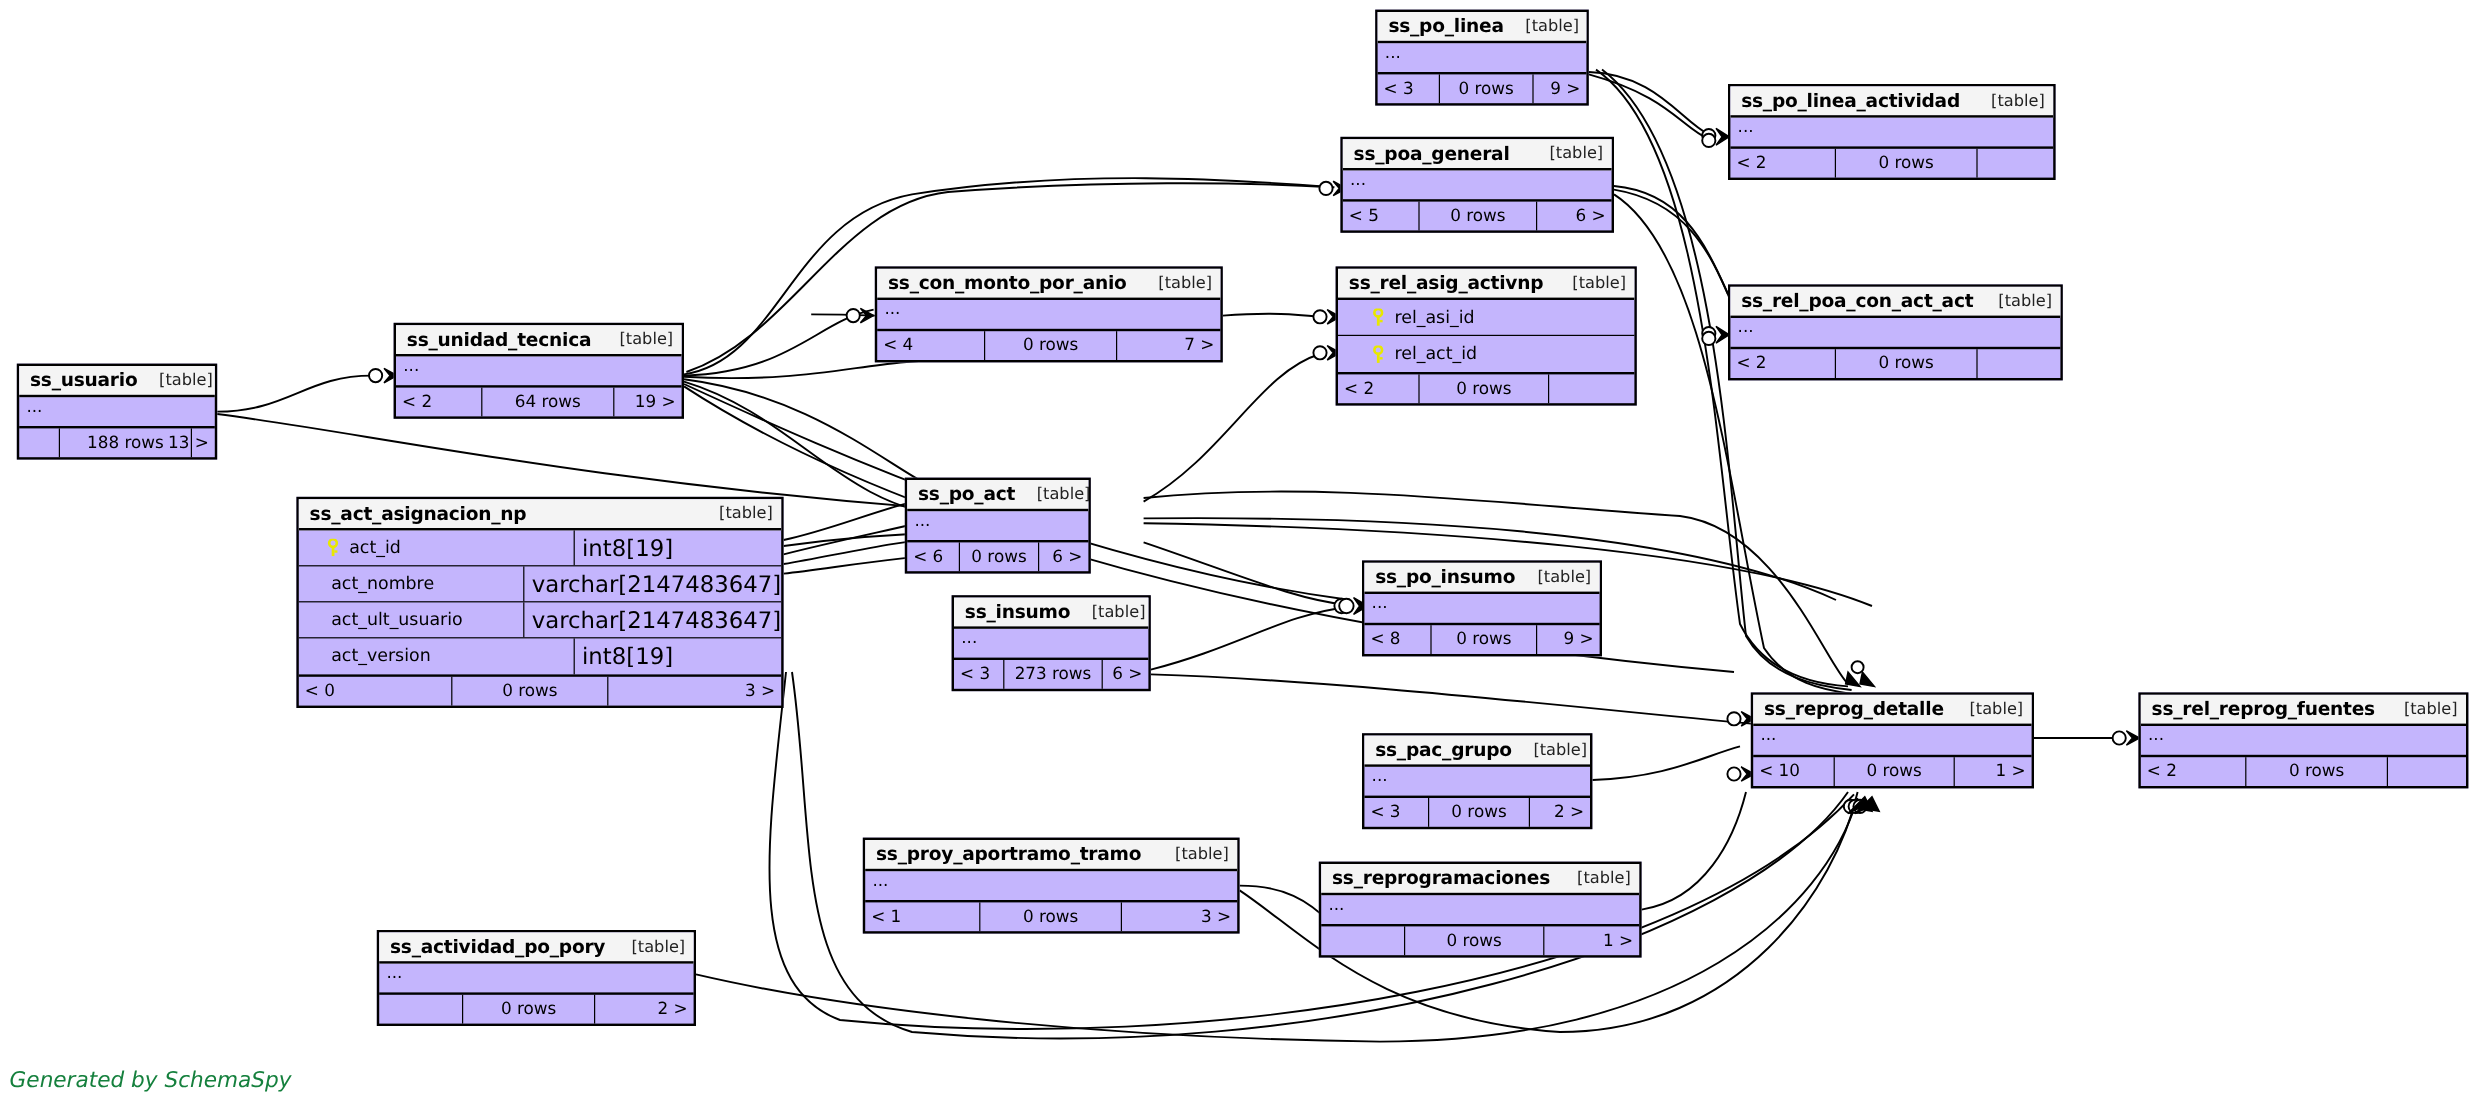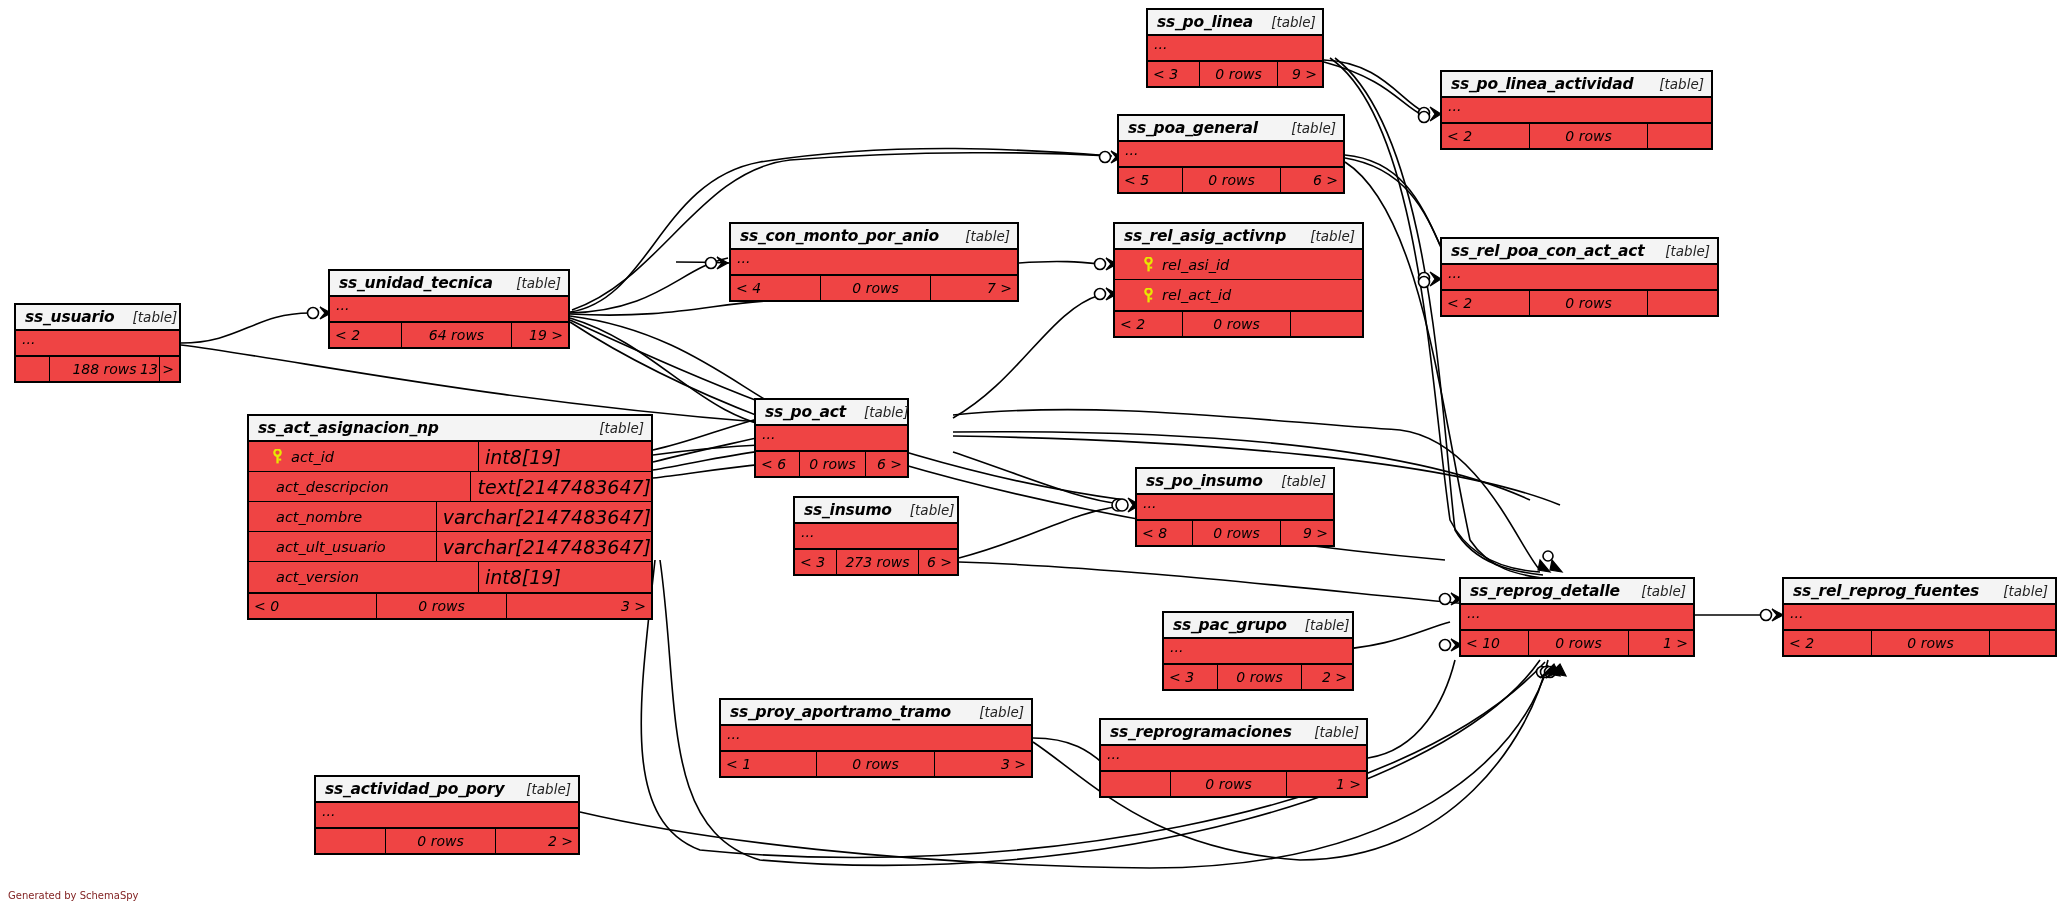--- a/index.html
+++ b/index.html
@@ -35,24 +35,23 @@
   }
   svg#edges path.crow {
     fill: #000000;
     stroke: #000000;
     stroke-width: 1.2;
   }
 
   .table-node {
     position: absolute;
     border: 2px solid #000000;
-    background: #ef4444;
+    background: #c4b5fd;
     box-sizing: border-box;
     z-index: 5;
-    font-style: italic;
   }
   .tbl-title {
     display: flex;
     align-items: center;
     justify-content: space-between;
     background: #f4f4f4;
     border-bottom: 2px solid #000000;
     padding: 2px 7px 3px 9px;
     height: 26px;
     box-sizing: border-box;
@@ -135,23 +134,24 @@
   }
   .foot-cell:last-child { border-right: none; }
   .foot-left  { justify-content: flex-start; }
   .foot-mid   { justify-content: center; flex: 1; }
   .foot-right { justify-content: flex-end; }
 
   .footer-note {
     position: absolute;
     left: 8px;
     top: 890px;
-    font-size: 10px;
-    color: #7f1d1d;
+    font-size: 18px;
+    color: #15803d;
     font-family: "DejaVu Sans", sans-serif;
+    font-style: italic;
   }
 </style>
 </head>
 <body>
 
 <div id="canvas">
 
   <svg id="edges" viewBox="0 0 2069 918" xmlns="http://www.w3.org/2000/svg">
     <g>
 
@@ -309,27 +309,20 @@
           <div class="col-row">
             <div class="col-name" style="width:230px;padding-left:22px;">
               <span class="keyicon"><svg width="13" height="15" viewBox="0 0 13 15" xmlns="http://www.w3.org/2000/svg">
                   <circle cx="6.5" cy="3.6" r="3.2" fill="none" stroke="#e8e800" stroke-width="2.2"></circle>
                   <rect x="5.4" y="6" width="2.3" height="8.4" fill="#e8e800"></rect>
                   <rect x="7.6" y="9.6" width="2.6" height="2" fill="#e8e800"></rect>
                 </svg></span>
               <span>act_id</span>
             </div>
             <div class="col-type">int8[19]</div>
-          </div>
-          <div class="col-row">
-            <div class="col-name" style="width:230px;padding-left:7px;">
-              <span class="nokey"></span>
-              <span>act_descripcion</span>
-            </div>
-            <div class="col-type">text[2147483647]</div>
           </div>
           <div class="col-row">
             <div class="col-name" style="width:230px;padding-left:7px;">
               <span class="nokey"></span>
               <span>act_nombre</span>
             </div>
             <div class="col-type">varchar[2147483647]</div>
           </div>
           <div class="col-row">
             <div class="col-name" style="width:230px;padding-left:7px;">
@@ -490,21 +483,21 @@
         </div>
         <div class="tbl-body">
           <div class="tbl-ellipsis">...</div>
         </div>
         <div class="tbl-footer">
           <div class="foot-cell foot-left" style="width:56px;">&lt; 8</div>
           <div class="foot-cell foot-mid">0 rows</div>
           <div class="foot-cell foot-right" style="width:52px;">9 &gt;</div>
         </div>
       </div>
-      <div class="table-node" style="left: 1135px; top: 611px; width: 192px; margin-left: 27px;">
+      <div class="table-node" style="left: 1135px; top: 611px; width: 192px;">
         <div class="tbl-title">
           <span class="tbl-name">ss_pac_grupo</span>
           <span class="tbl-kind">[table]</span>
         </div>
         <div class="tbl-body">
           <div class="tbl-ellipsis">...</div>
         </div>
         <div class="tbl-footer">
           <div class="foot-cell foot-left" style="width:54px;">&lt; 3</div>
           <div class="foot-cell foot-mid">0 rows</div>

